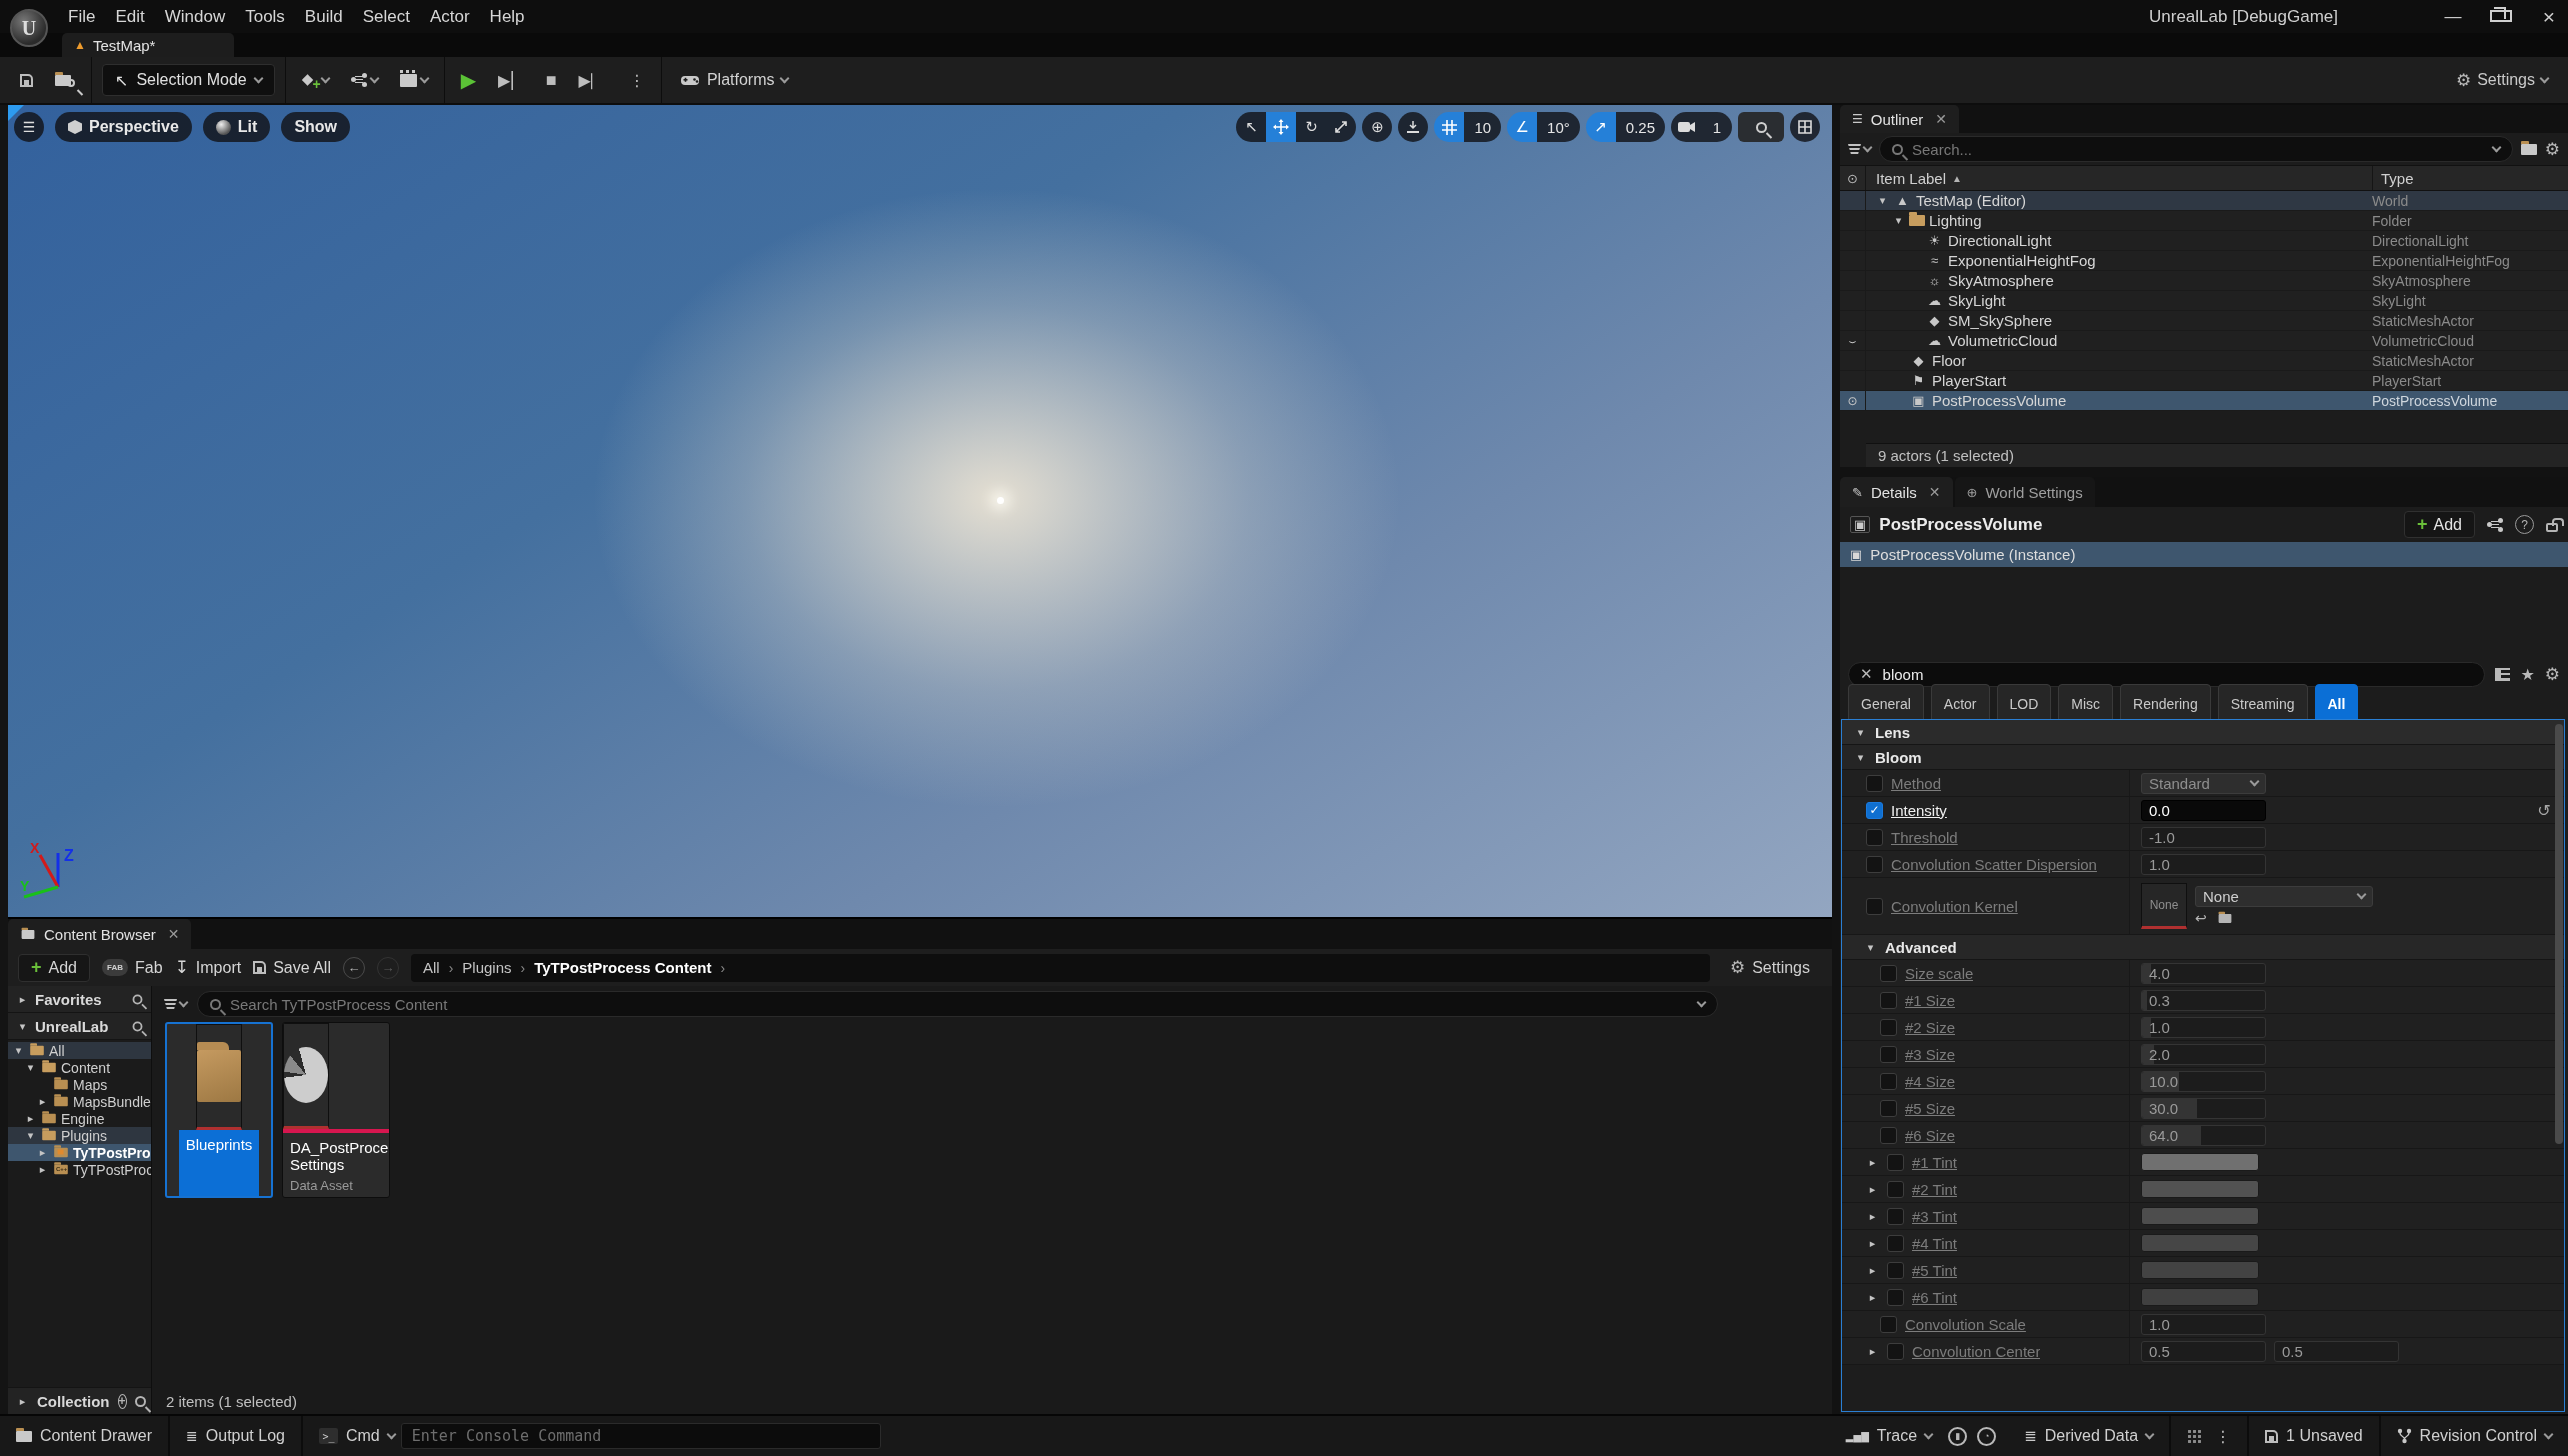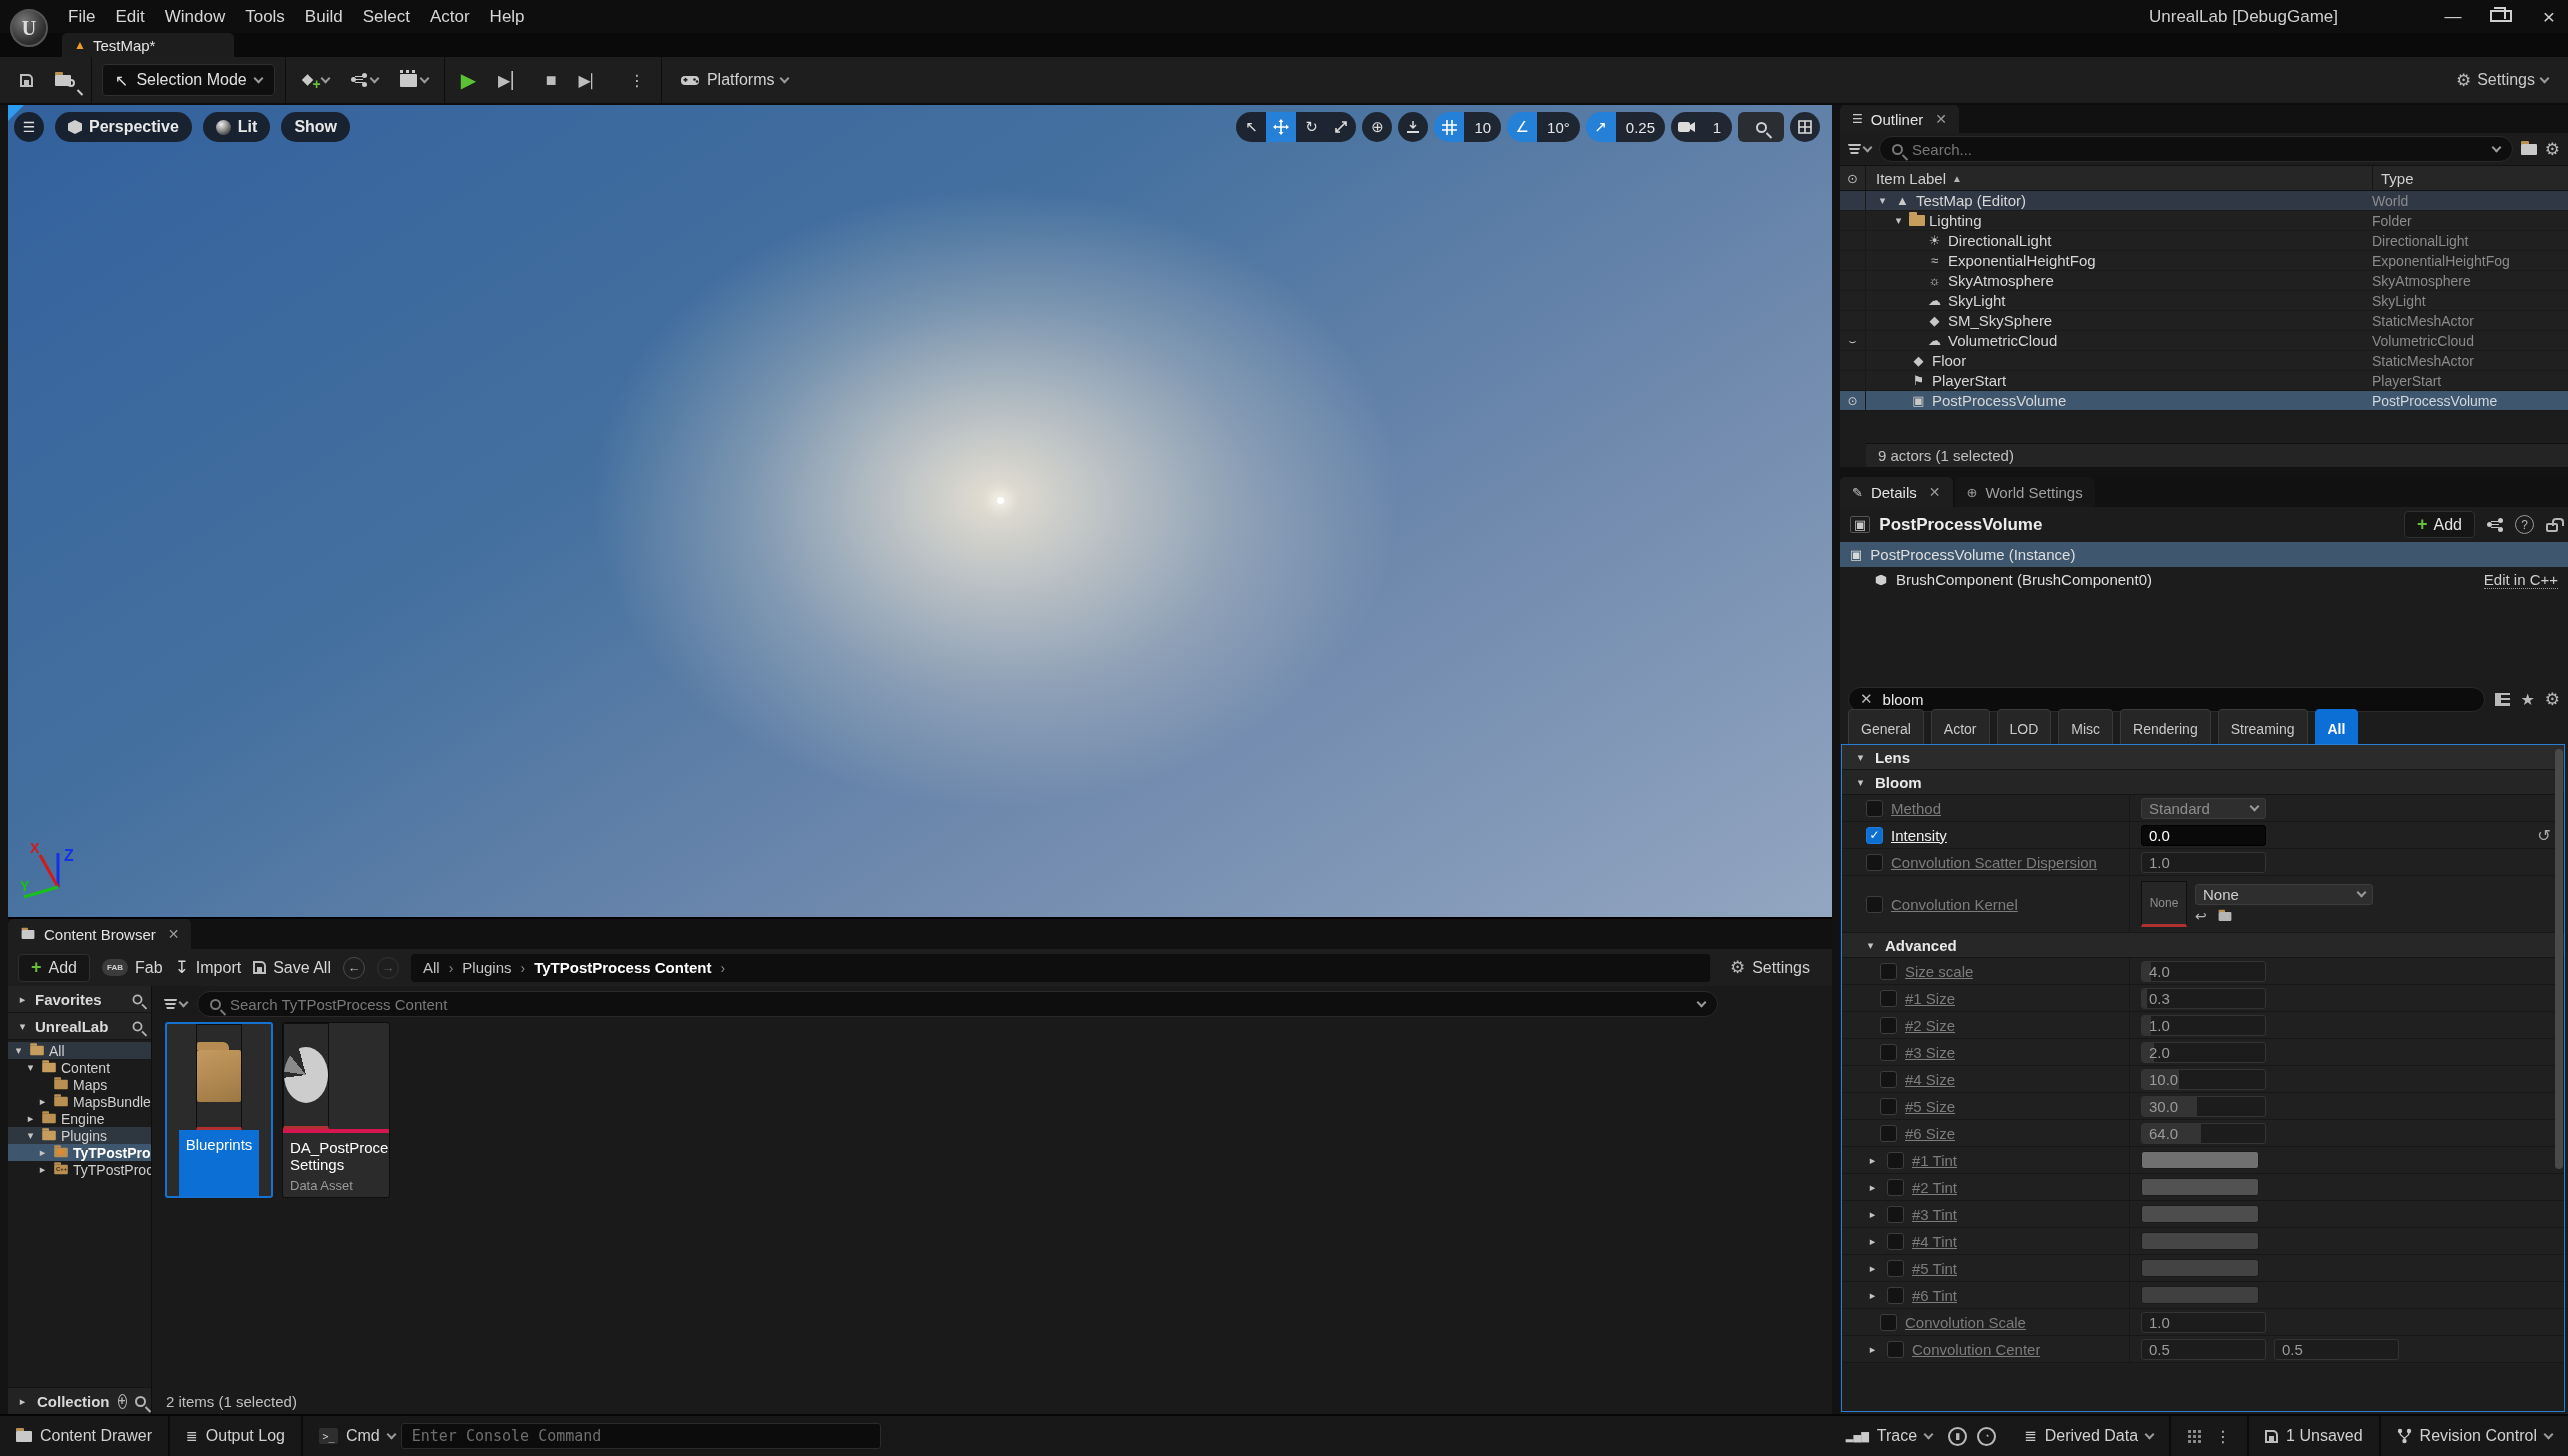--- a/index.html
+++ b/index.html
@@ -699,25 +699,20 @@
                 <i></i>
               </span>
             <span class="qmark">?</span>
             <span class="lock"></span>
           </div>
         </div>
         <div class="comp-row selected">
           <span style="font-size:13px;color:#d8d8d8;">▣</span>
           <span>PostProcessVolume (Instance)</span>
         </div>
-        <div class="comp-row" style="padding-left:34px;">
-          <span class="cube" style="transform:scale(.8);"></span>
-          <span>BrushComponent (BrushComponent0)</span>
-          <span class="link">Edit in C++</span>
-        </div>
         <div id="dt-gap"></div>
         <div id="dt-searchrow">
           <div id="dt-search">
             <span class="x">✕</span>
             <span>bloom</span>
           </div>
           <span class="gridico"></span>
           <span class="dticon">★</span>
           <span class="gear">⚙</span>
         </div>
@@ -755,20 +750,33 @@
               </div>
               <div class="prop-row on">
                 <div class="pleft">
                   <span class="cb on">✓</span>
                   <span class="pname">Intensity</span>
                 </div>
                 <div class="pval">
                   <div class="vbox input">0.0</div>
                 </div>
                 <span class="reset">↺</span>
+              </div>
+              <div class="prop-row">
+                <div class="pleft">
+                  <span class="cb"></span>
+                  <span class="pname">Threshold</span>
+                </div>
+                <div class="pval">
+                  <div class="vbox spin">
+                    <span class="fill" style="width: 0%;"></span>
+                    <span>-1.0</span>
+                  </div>
+                </div>
+                <span class="reset"></span>
               </div>
               <div class="prop-row">
                 <div class="pleft">
                   <span class="cb"></span>
                   <span class="pname">Convolution Scatter Dispersion</span>
                 </div>
                 <div class="pval">
                   <div class="vbox spin">
                     <span class="fill" style="width: 0%;"></span>
                     <span>1.0</span>

